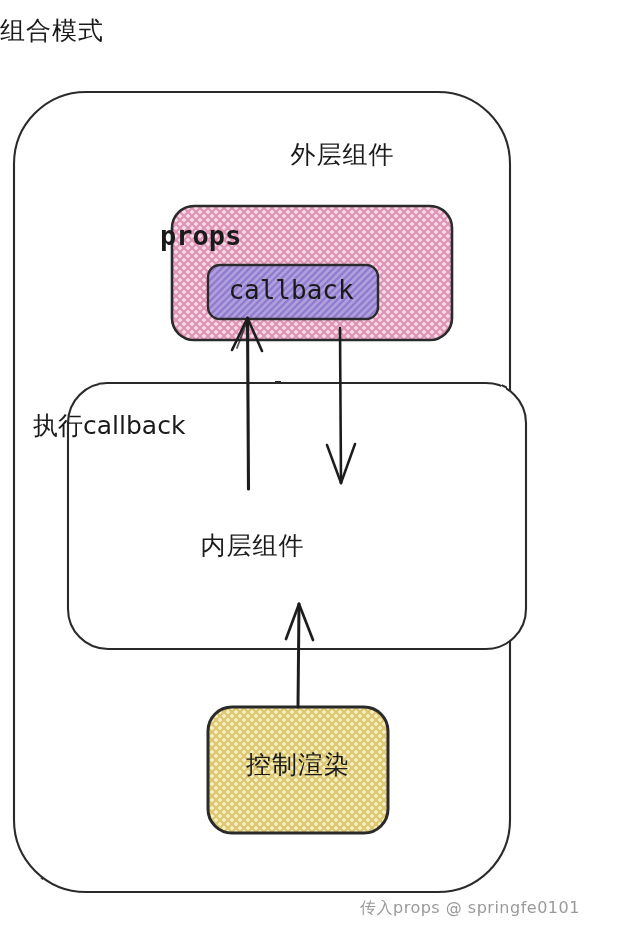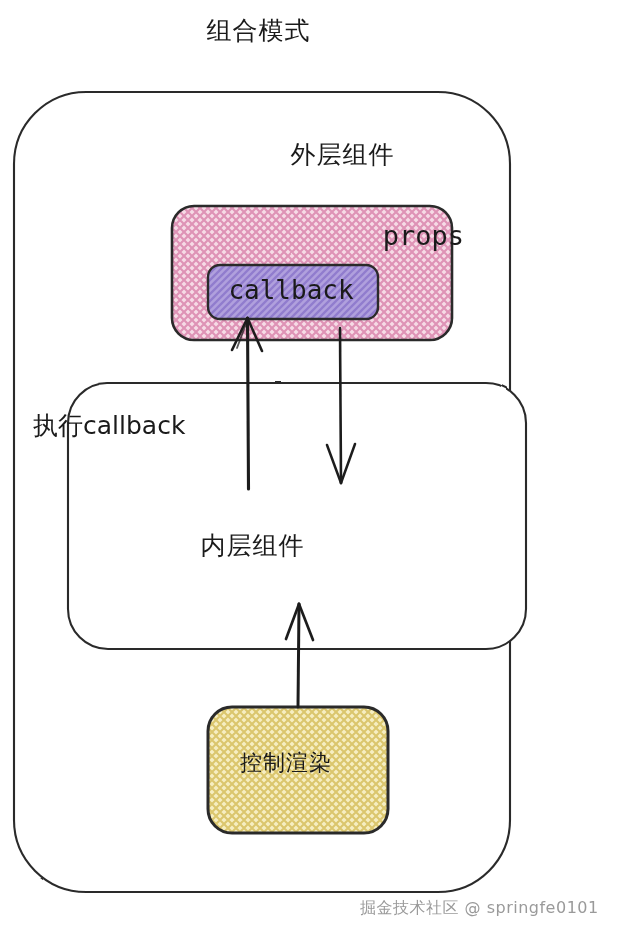--- a/index.html
+++ b/index.html
@@ -32,21 +32,21 @@
     position: absolute;
     white-space: nowrap;
     line-height: 1;
     color: #1a1a1a;
   }
   
   #diagram-title {
     left: 0;
     top: 18px;
     width: 517px;
-    text-align: center;
+    text-align: left;
     font-size: 25px;
     letter-spacing: 1px;
     font-family: "DejaVu Sans", "Liberation Sans", sans-serif;
   }
   
   #outer-component-label {
     left: 0;
     top: 142px;
     width: 621px;
     text-align: center;
@@ -60,27 +60,27 @@
     left: 0;
     top: 533px;
     width: 505px;
     text-align: center;
     font-size: 25px;
     letter-spacing: 1px;
     font-family: "DejaVu Sans", "Liberation Sans", sans-serif;
   }
   
   #props-label {
-    left: 184px;
+    left: 160px;
     top: 222px;
     width: 280px;
-    text-align: right;
+    text-align: left;
     font-size: 27px;
     font-family: "DejaVu Sans Mono", "Liberation Mono", monospace;
-    font-weight: 400;
+    font-weight: 700;
   }
   
   #callback-label {
     left: 208px;
     top: 277px;
     width: 166px;
     text-align: center;
     font-size: 26px;
     font-family: "DejaVu Sans Mono", "Liberation Mono", monospace;
     font-weight: 500;
@@ -94,25 +94,25 @@
   }
   
   #pass-props-label {
     left: 362px;
     top: 403px;
     font-size: 25px;
     font-family: "DejaVu Sans", "Liberation Sans", sans-serif;
   }
   
   #control-render-label {
-    left: 196px;
+    left: 208px;
     top: 752px;
     width: 180px;
     text-align: center;
-    font-size: 22px;
+    font-size: 25px;
     letter-spacing: 1px;
     font-family: "DejaVu Sans", "Liberation Sans", sans-serif;
   }
   
   #watermark {
     left: 360px;
     top: 900px;
     font-size: 16px;
     color: #9a9a9a;
     font-family: "DejaVu Sans", "Liberation Sans", sans-serif;
@@ -202,15 +202,15 @@
 
   <div class="lbl" id="callback-label">callback</div>
 
   <div class="lbl" id="exec-callback-label">执行callback</div>
 
 
   <div class="lbl" id="inner-component-label">内层组件</div>
 
   <div class="lbl" id="control-render-label">控制渲染</div>
 
-  <div class="lbl" id="watermark">掘金技术社区 @ springfe0101</div>
+  <div class="lbl" id="watermark">传入props @ springfe0101</div>
 
 </div>
 
 </body></html>

